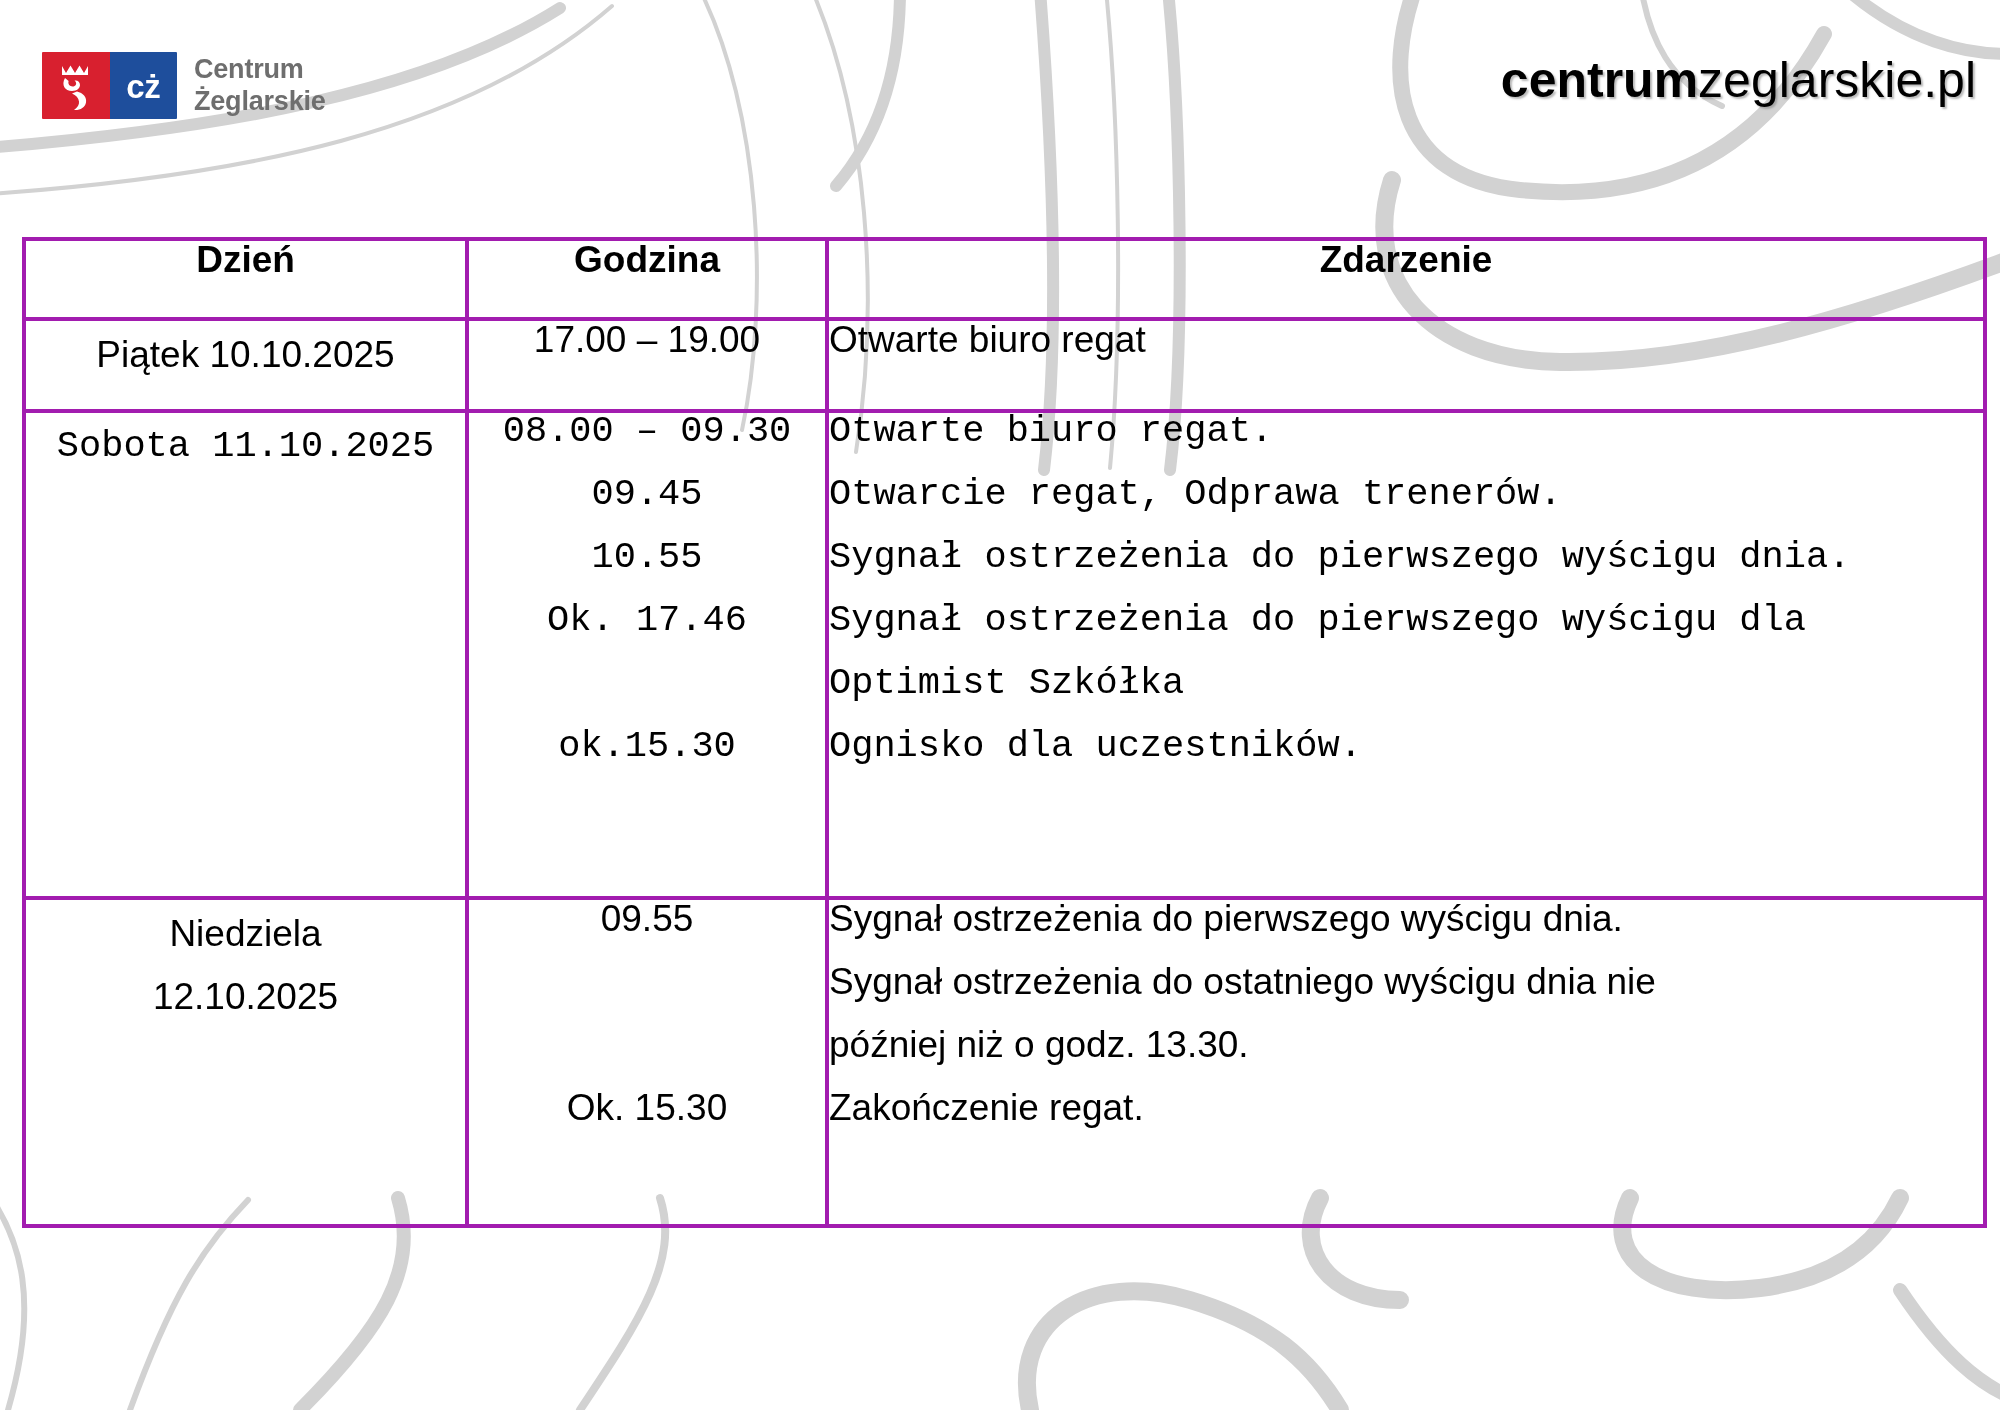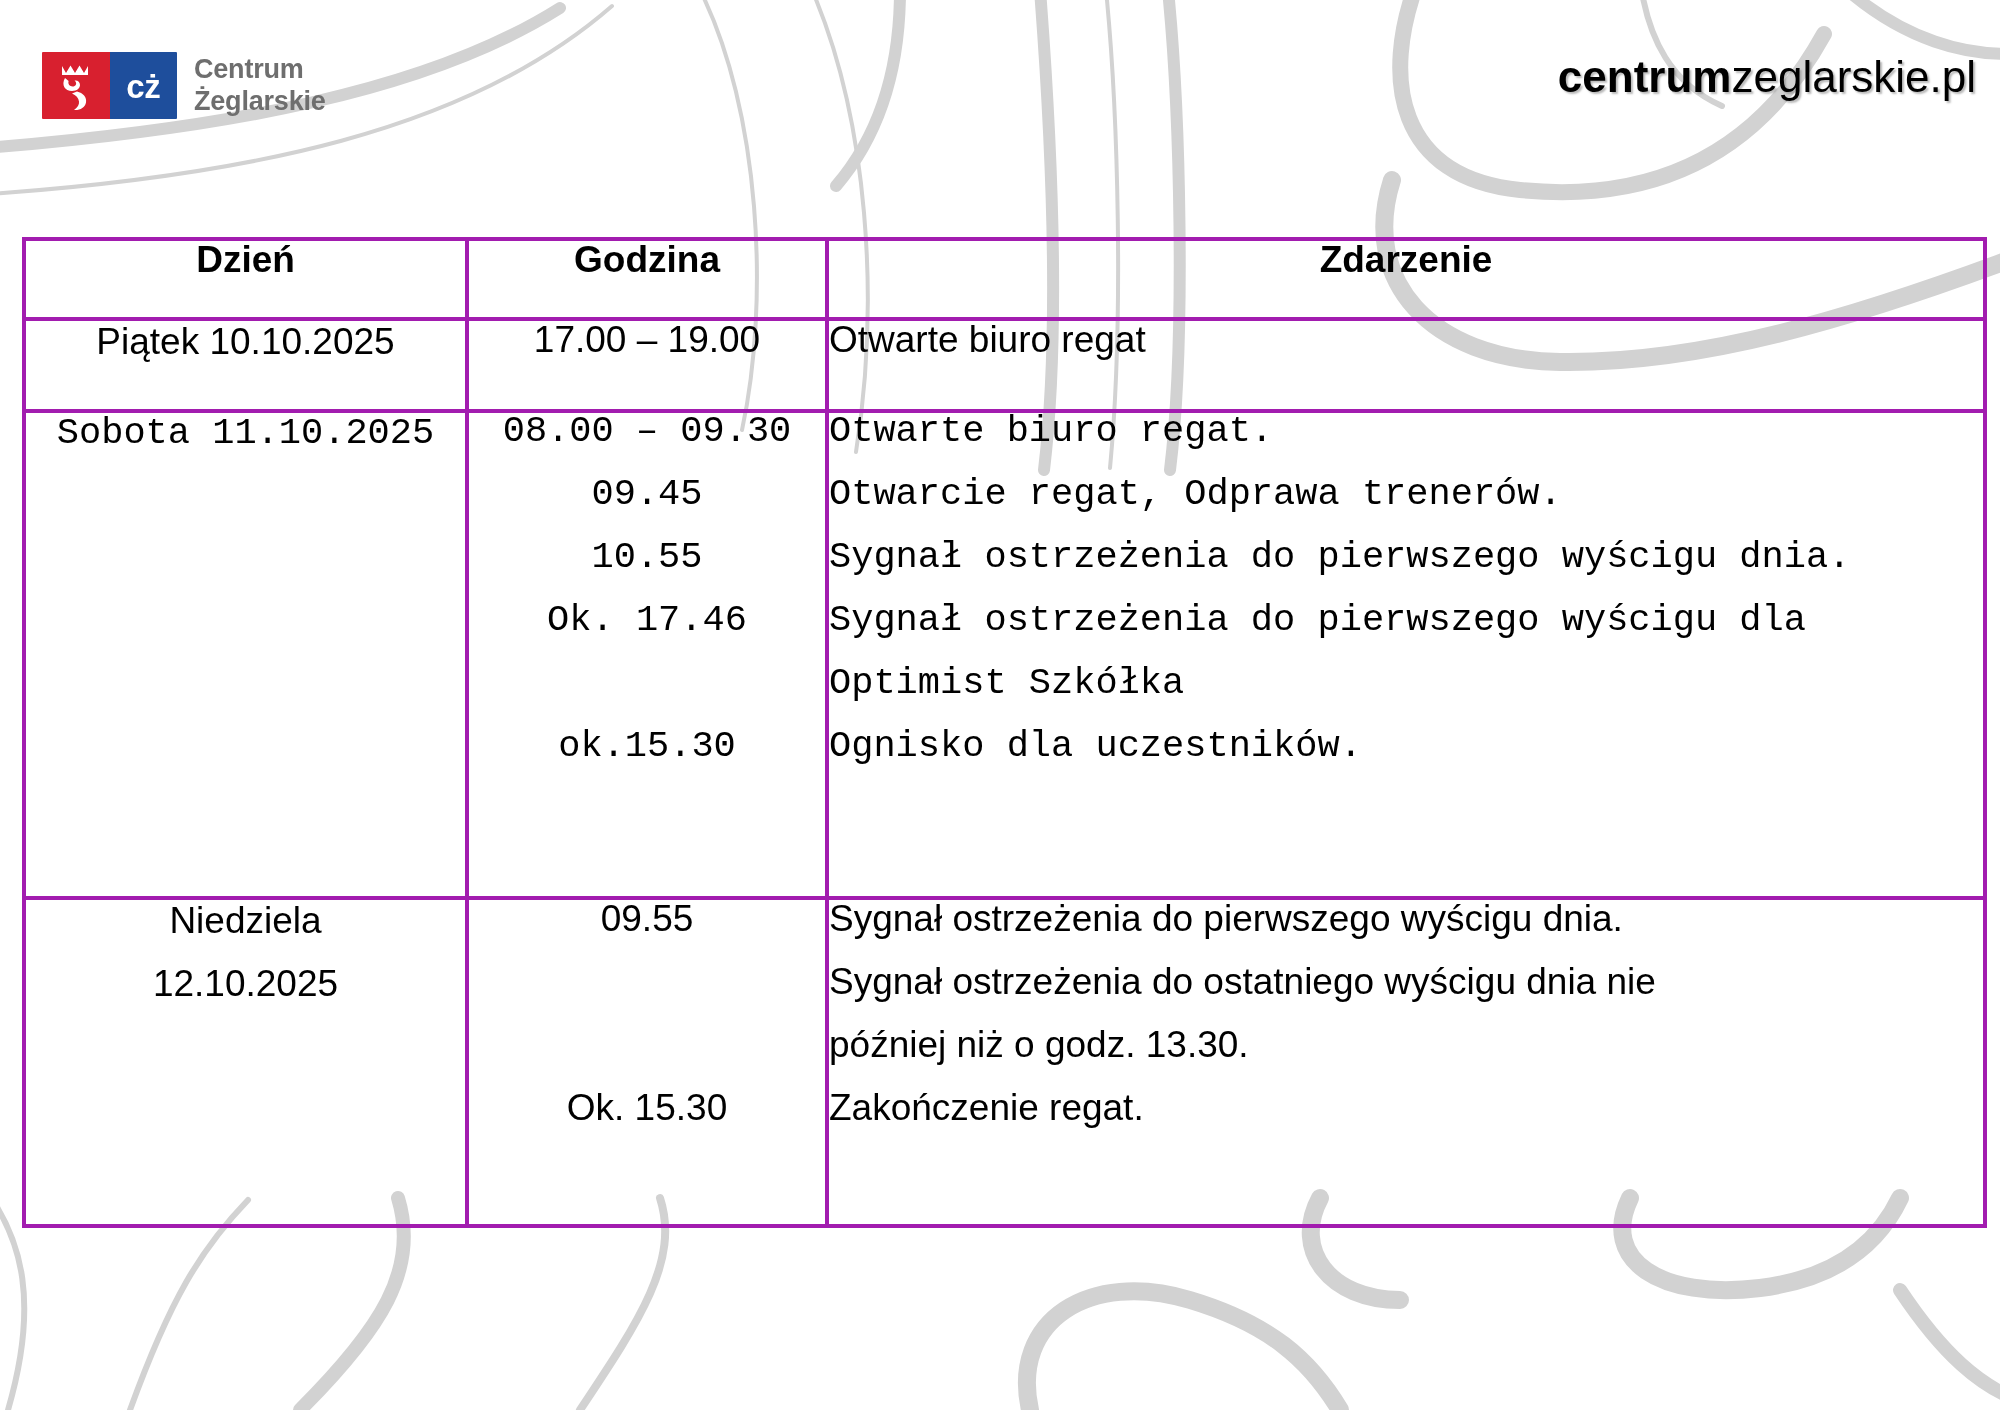--- a/index.html
+++ b/index.html
@@ -89,21 +89,21 @@
     font-weight: bold;
     line-height: 1.18;
     letter-spacing: -0.2px;
     white-space: nowrap;
   }
 
   #site-url {
     position: absolute;
     right: 24px;
     top: 55px;
-    font-size: 44px;
+    font-size: 50px;
     line-height: 1;
     white-space: nowrap;
     color: #000000;
     text-shadow: 2px 2px 2px rgba(130,130,130,0.55);
   }
   #site-url .url-bold { font-weight: bold; }
   #site-url .url-light { font-weight: normal; }
 
   
   #schedule-table-wrap {
@@ -161,21 +161,21 @@
     height: 63px;
     white-space: nowrap;
     overflow: visible;
   }
   .stack-line.blank { visibility: hidden; }
 
   tr.row-friday td { height: 88px; }
   tr.row-saturday td { height: 483px; font-family: Liberation Mono, monospace; }
   tr.row-sunday td { height: 324px; }
 
-  .day-stack { padding-top: 2px; }
+  .day-stack { padding-top: 15px; }
 </style>
 </head>
 <body>
 
 <svg id="bg-decor" viewBox="0 0 2000 1410" preserveAspectRatio="none" xmlns="http://www.w3.org/2000/svg">
   <g fill="none" stroke="#d2d2d2" stroke-linecap="round">
 
     <path d="M -40 150 C 230 130 430 90 560 8" stroke-width="12"></path>
     <path d="M -40 196 C 250 178 470 130 612 6" stroke-width="4"></path>
 

